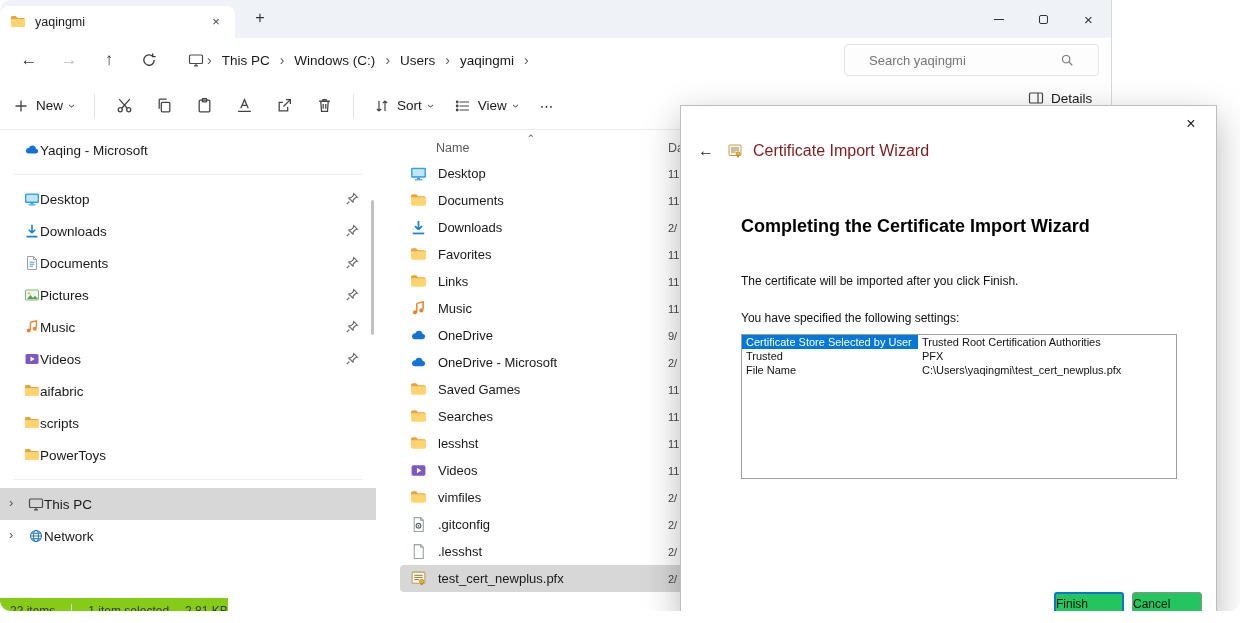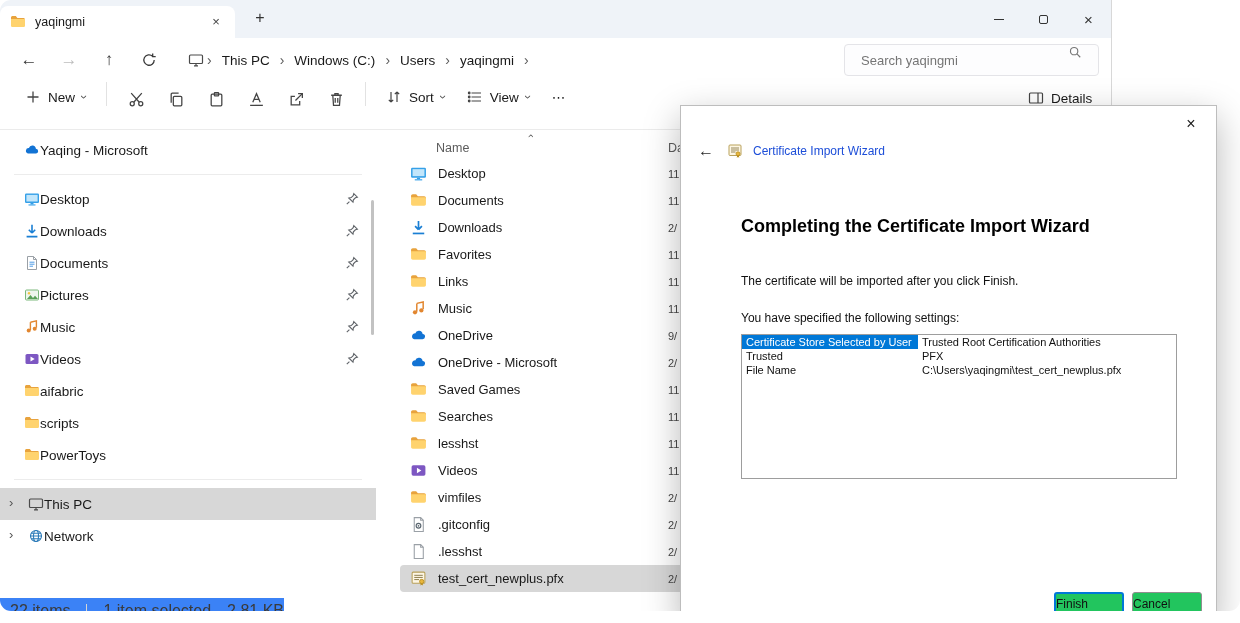--- a/index.html
+++ b/index.html
@@ -18,24 +18,24 @@
   .wc { width: 45px; height: 38px; display: flex; align-items: center; justify-content: center; color: #333; font-size: 15px; }
   .min-glyph { width: 10px; height: 1px; background: #333; display: inline-block; }
   .max-glyph { width: 9px; height: 9px; border: 1px solid #333; border-radius: 2px; display: inline-block; }
 
   .navbar { position: absolute; top: 38px; left: 0; right: 0; height: 44px; display: flex; align-items: center; padding: 0 12px; gap: 6px; background: #fff; }
   .nav-btn { width: 34px; height: 32px; display: flex; align-items: center; justify-content: center; font-size: 17px; color: #3a3a3a; border-radius: 4px; flex: 0 0 auto; }
   .nav-btn.disabled { color: #bcbcbc; }
   .breadcrumb { flex: 1; height: 34px; display: flex; align-items: center; gap: 2px; padding: 0 10px; margin: 0 6px; font-size: 13.5px; color: #191919; background: #fff; border-radius: 4px; overflow: hidden; white-space: nowrap; }
   .crumb { padding: 4px 7px; border-radius: 4px; }
   .crumb-sep { color: #5a5a5a; font-size: 14px; padding: 0 1px; }
-  .searchbox { width: 255px; height: 32px; background: #fdfdfe; border: 1px solid #e4e4e8; border-radius: 4px; display: flex; padding: 0 16px; flex: 0 0 auto; }
+  .searchbox { width: 255px; height: 32px; background: #fdfdfe; border: 1px solid #e4e4e8; border-radius: 4px; display: flex; align-items: center; padding: 0 24px; flex: 0 0 auto; }
   .searchbox input { border: none; outline: none; flex: 1; font-size: 13px; color: #5e5e5e; background: transparent; font-family: inherit; }
 
-  .toolbar { position: absolute; top: 82px; left: 0; right: 0; height: 48px; display: flex; align-items: flex-start; padding: 0 16px; gap: 4px; border-bottom: 1px solid #ebebeb; background: #fff; }
+  .toolbar { position: absolute; top: 82px; left: 0; right: 0; height: 48px; display: flex; align-items: center; padding: 0 4px; gap: 4px; border-bottom: 1px solid #ebebeb; background: #fff; }
   .tbtn { display: flex; align-items: center; gap: 7px; padding: 7px 9px; border-radius: 4px; color: #191919; font-size: 13.5px; }
   .icon-btn { width: 36px; height: 34px; display: flex; align-items: center; justify-content: center; border-radius: 4px; }
   .tool-sep { width: 1px; height: 24px; background: #e2e2e2; margin: 0 7px; flex: 0 0 auto; }
   .caret { display: inline-block; transform: rotate(90deg); font-size: 12px; color: #555; }
   .details-btn { position: absolute; left: 1028px; top: 8px; display: flex; align-items: center; gap: 7px; font-size: 13.5px; color: #191919; }
 
   
   .sidebar { position: absolute; top: 130px; left: 0; width: 376px; bottom: 25px; padding-top: 4px; overflow: hidden; }
   .side-item { height: 32px; display: flex; align-items: center; padding-left: 24px; font-size: 13.5px; color: #191919; position: relative; }
   .side-item.selected { background: #d7d7d7; }
@@ -50,29 +50,29 @@
   .fl-header { position: relative; height: 30px; font-size: 12.5px; color: #5c5c5c; }
   .fl-col-name { position: absolute; left: 36px; bottom: 5px; }
   .fl-col-date { position: absolute; left: 268px; bottom: 5px; }
   .sort-caret { position: absolute; left: 128px; top: 0; font-size: 11px; color: #555; display: inline-block; transform: rotate(-90deg); }
   .fl-row { height: 27px; display: flex; align-items: center; padding-left: 10px; font-size: 13px; color: #191919; border-radius: 4px; width: 292px; }
   .fl-row.selected { background: #d7d7d7; }
   .fl-ic { width: 17px; height: 17px; margin-right: 11px; flex: 0 0 auto; }
   .fl-name { width: 230px; white-space: nowrap; overflow: hidden; }
   .fl-date { color: #474747; font-size: 11px; white-space: nowrap; }
 
-  .statusbar { position: absolute; left: 0; bottom: 0; height: 25px; display: flex; align-items: center; gap: 16px; padding-left: 10px; font-size: 16px; color: #3a3a3a; background: #3b82f6; }
+  .statusbar { position: absolute; left: 0; bottom: 0; height: 25px; display: flex; align-items: center; gap: 16px; padding-left: 10px; font-size: 12px; color: #3a3a3a; background: #84cc16; }
   .sb-sep { width: 1px; height: 13px; background: #d5d5d5; }
 
   
   .dialog { position: absolute; left: 680px; top: 105px; width: 537px; height: 518px; background: #fff; border: 1px solid #bdbdbd; box-shadow: 0 12px 34px rgba(0,0,0,.28); z-index: 10; }
   .dlg-close { position: absolute; right: 10px; top: 6px; width: 30px; height: 24px; text-align: center; line-height: 24px; font-size: 16px; color: #1a1a1a; }
   .dlg-header { display: flex; align-items: center; gap: 10px; padding: 36px 14px 0 14px; }
   .dlg-back { font-size: 16px; color: #2a2a2a; width: 22px; text-align: center; }
-  .dlg-title { font-size: 12px; color: #1d4ed8; }
+  .dlg-title { font-size: 16px; color: #7f1d1d; }
   .dlg-content { padding-left: 60px; padding-right: 40px; }
   .dlg-heading { font-weight: bold; font-size: 18px; margin-top: 56px; color: #000; }
   .dlg-body { margin-top: 37px; font-size: 12px; color: #111; }
   .dlg-settings { margin-top: 23px; font-size: 12px; color: #111; }
   .dlg-table { margin-top: 9px; width: 436px; height: 145px; border: 1px solid #9d9d9d; overflow: hidden; font-size: 11px; background: #fff; }
   .tbl-row { display: grid; grid-template-columns: 176px 1fr; }
   .tbl-cell { padding: 1px 4px; white-space: nowrap; overflow: hidden; color: #111; }
   .tbl-key.sel { background: #0078d7; color: #fff; }
   .btn { position: absolute; width: 70px; height: 24px; text-align: left; line-height: 20px; font-size: 12px; border-radius: 3px; background: #22c55e; color: #111; }
   .btn-finish { right: 92px; bottom: 6px; border: 2px solid #0078d7; }

